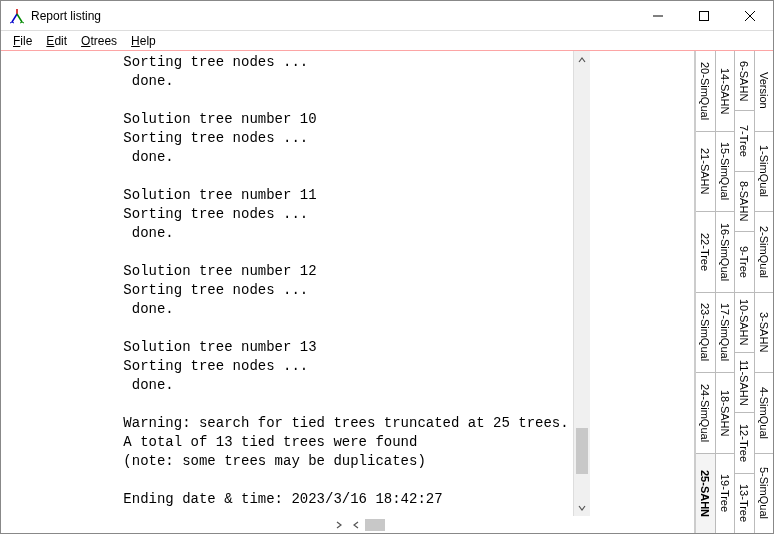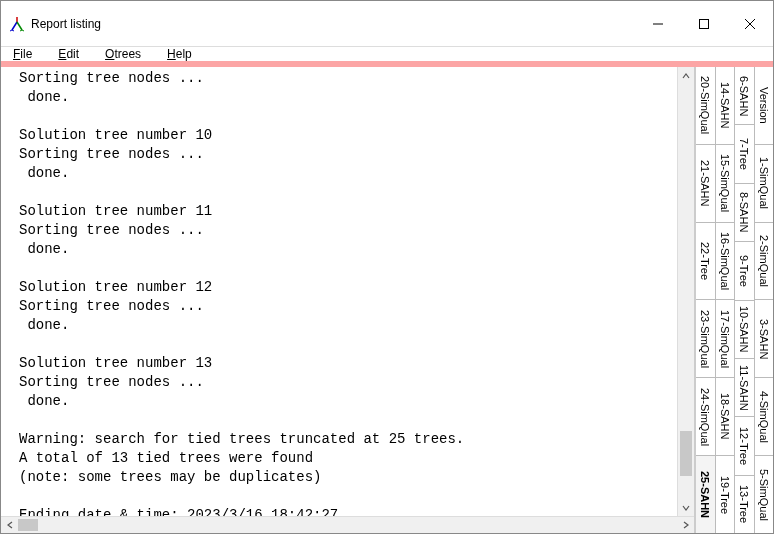--- a/index.html
+++ b/index.html
@@ -10,21 +10,21 @@
     background: #fff;
     color: #000;
     width: 774px;
     height: 534px;
     overflow: hidden;
     border: 1px solid #888;
     display: flex;
     flex-direction: column;
   }
   .titlebar {
-    height: 46px;
+    height: 30px;
     display: flex;
     align-items: center;
     padding: 0 0 0 8px;
     border-bottom: 1px solid #ddd;
   }
   .titlebar .app-icon {
     width: 16px; height: 16px;
     margin-right: 6px;
     display: flex; align-items: center; justify-content: center;
   }
@@ -36,39 +36,40 @@
     display: flex; align-items: center; justify-content: center;
     font-family: "Segoe UI Symbol", sans-serif;
     font-size: 10px;
   }
   .win-btn svg { stroke: #000; stroke-width: 1; fill: none; }
   .menubar {
     height: 20px;
     display: flex;
     align-items: center;
     padding: 0 6px;
-    border-bottom: 6px solid #fca5a5;
-    gap: 14px;
+    border-bottom: 1px solid #fca5a5;
+    gap: 2px;
   }
   .menu-item {
     padding: 1px 6px;
     font-size: 12px;
   }
   .menu-item .ul { text-decoration: underline; }
   .workarea {
     flex: 1;
     display: flex;
     min-height: 0;
   }
   .content-frame {
     flex: 1;
     display: flex;
     flex-direction: column;
     border-right: 1px solid #ccc;
     min-width: 0;
+    align-items: center;
   }
   .text-region {
     flex: 1;
     display: flex;
     min-height: 0;
   }
   .text-area {
     flex: 1;
     font-family: "Courier New", monospace;
     font-size: 14px;

